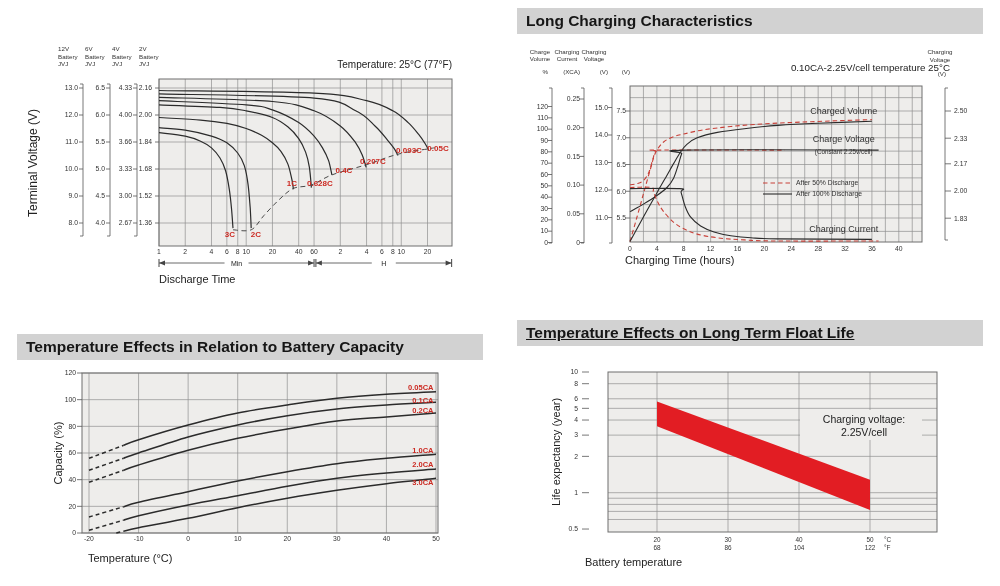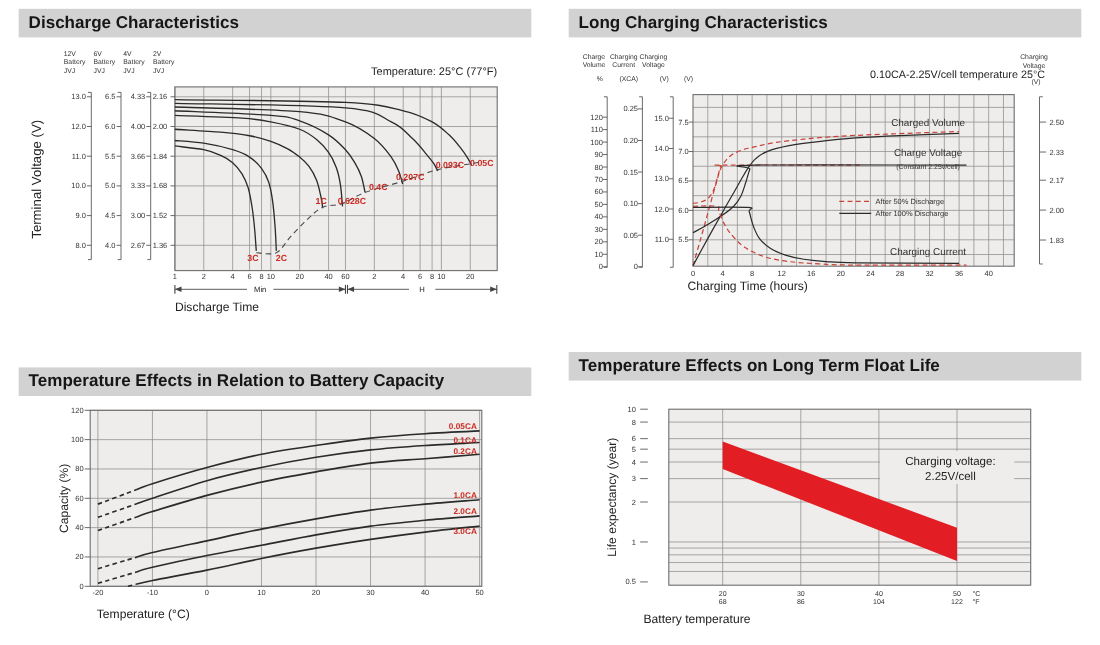--- a/index.html
+++ b/index.html
@@ -8,30 +8,27 @@
   .title-bar{position:absolute;height:26px;background:#d2d2d2;color:#161616;
              font-weight:bold;font-size:15.5px;line-height:26px;padding-left:9px;
              box-sizing:border-box;font-family:"Liberation Sans",sans-serif;}
   #chart-canvas{position:absolute;left:0;top:0;}
   #chart-canvas text{font-family:"Liberation Sans",sans-serif;}
 </style>
 </head>
 <body>
 
 <div id="page">
-  <div class="title-bar" style="left:17px;top:8px;width:466px;">
-    <span>Discharge Characteristics</span>
-  </div>
   <div class="title-bar" style="left:517px;top:8px;width:466px;">
     <span>Long Charging Characteristics</span>
   </div>
   <div class="title-bar" style="left:17px;top:334px;width:466px;">
     <span>Temperature Effects in Relation to Battery Capacity</span>
   </div>
-  <div class="title-bar" style="left:517px;top:320px;width:466px;">
+  <div class="title-bar" style="left:517px;top:320px;width:466px;text-decoration:underline;">
     <span>Temperature Effects on Long Term Float Life</span>
   </div>
   <svg id="chart-canvas" width="1000" height="586" viewBox="0 0 1000 586">
       <g>
         <rect x="159" y="79" width="293" height="167" fill="#eeedeb"></rect>
         <g>
           <line x1="159" y1="79" x2="159" y2="246" stroke="#8f8f8f" stroke-width="0.7"></line>
           <line x1="185.24981562189916" y1="79" x2="185.24981562189916" y2="246" stroke="#8f8f8f" stroke-width="0.7"></line>
           <line x1="211.49963124379832" y1="79" x2="211.49963124379832" y2="246" stroke="#8f8f8f" stroke-width="0.7"></line>
           <line x1="226.85478903345373" y1="79" x2="226.85478903345373" y2="246" stroke="#8f8f8f" stroke-width="0.7"></line>

